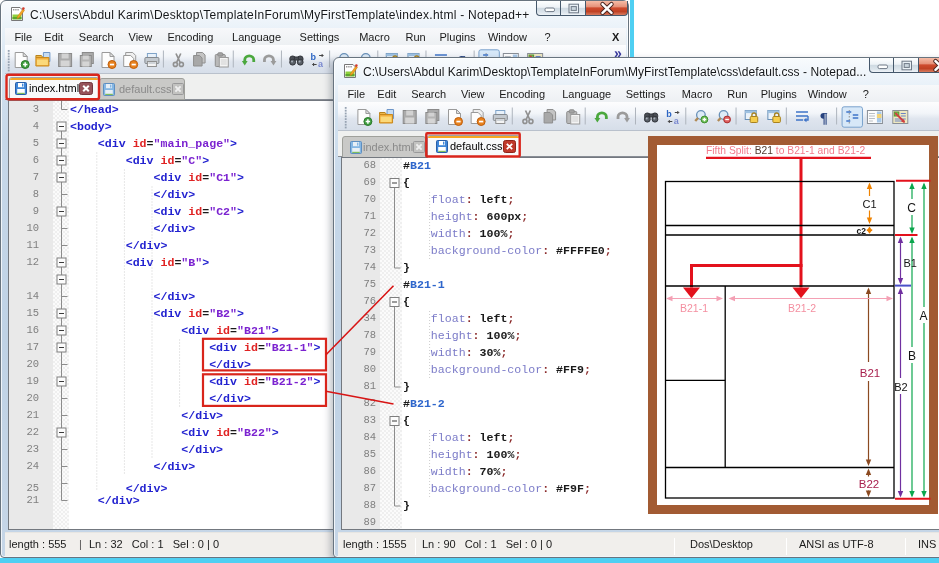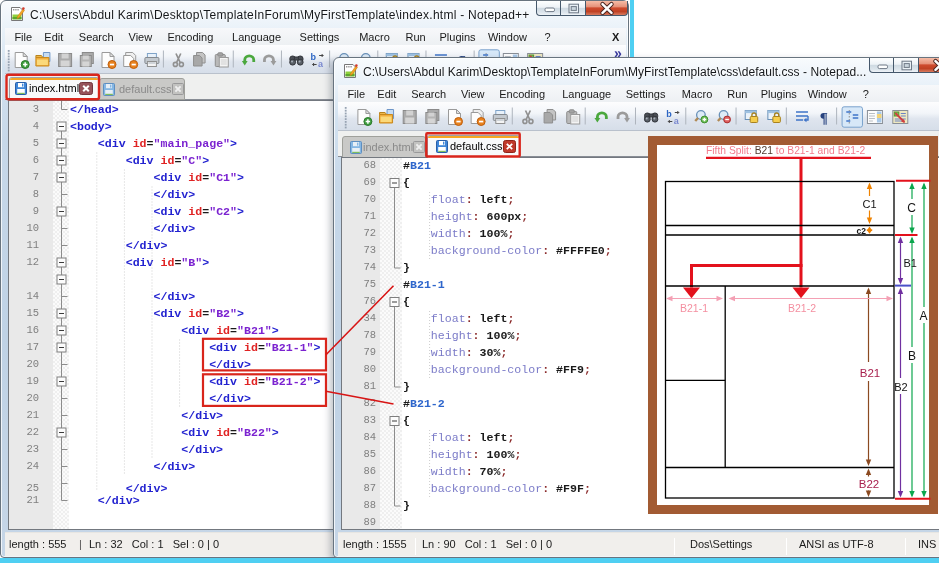--- a/index.html
+++ b/index.html
@@ -664,21 +664,21 @@
       <div class="row" style="top:356px">
         <span class="num" style="width:34px">89</span>
         <span class="code" style="left:61px"></span>
       </div>
 </div>
 <div class="stat" style="left:4px;top:474px;width:626px">
       <span style="position:absolute;left:5px">length : 1555</span>
       <span class="ssep" style="left:77px"></span>
       <span style="position:absolute;left:84px">Ln : 90&nbsp;&nbsp;&nbsp;Col : 1&nbsp;&nbsp;&nbsp;Sel : 0 | 0</span>
       <span class="ssep" style="left:336px"></span>
-      <span style="position:absolute;left:352px">Dos\Settings</span>
+      <span style="position:absolute;left:352px">Dos\Desktop</span>
       <span class="ssep" style="left:448px"></span>
       <span style="position:absolute;left:461px">ANSI as UTF-8</span>
       <span class="ssep" style="left:567px"></span>
       <span style="position:absolute;left:580px">INS</span>
     </div>
 </div>
 <div style="position:absolute;left:630px;top:0;width:4px;height:57px;background:#4FCFF2"></div>
 <div style="position:absolute;left:0;top:558px;width:939px;height:5px;background:#4FCFF2"></div>
 <svg class="ovl" width="939" height="563" viewBox="0 0 939 563">
 <path d="M61.5,101 V109.5" stroke="#8C8C8C" stroke-width="1"></path>

